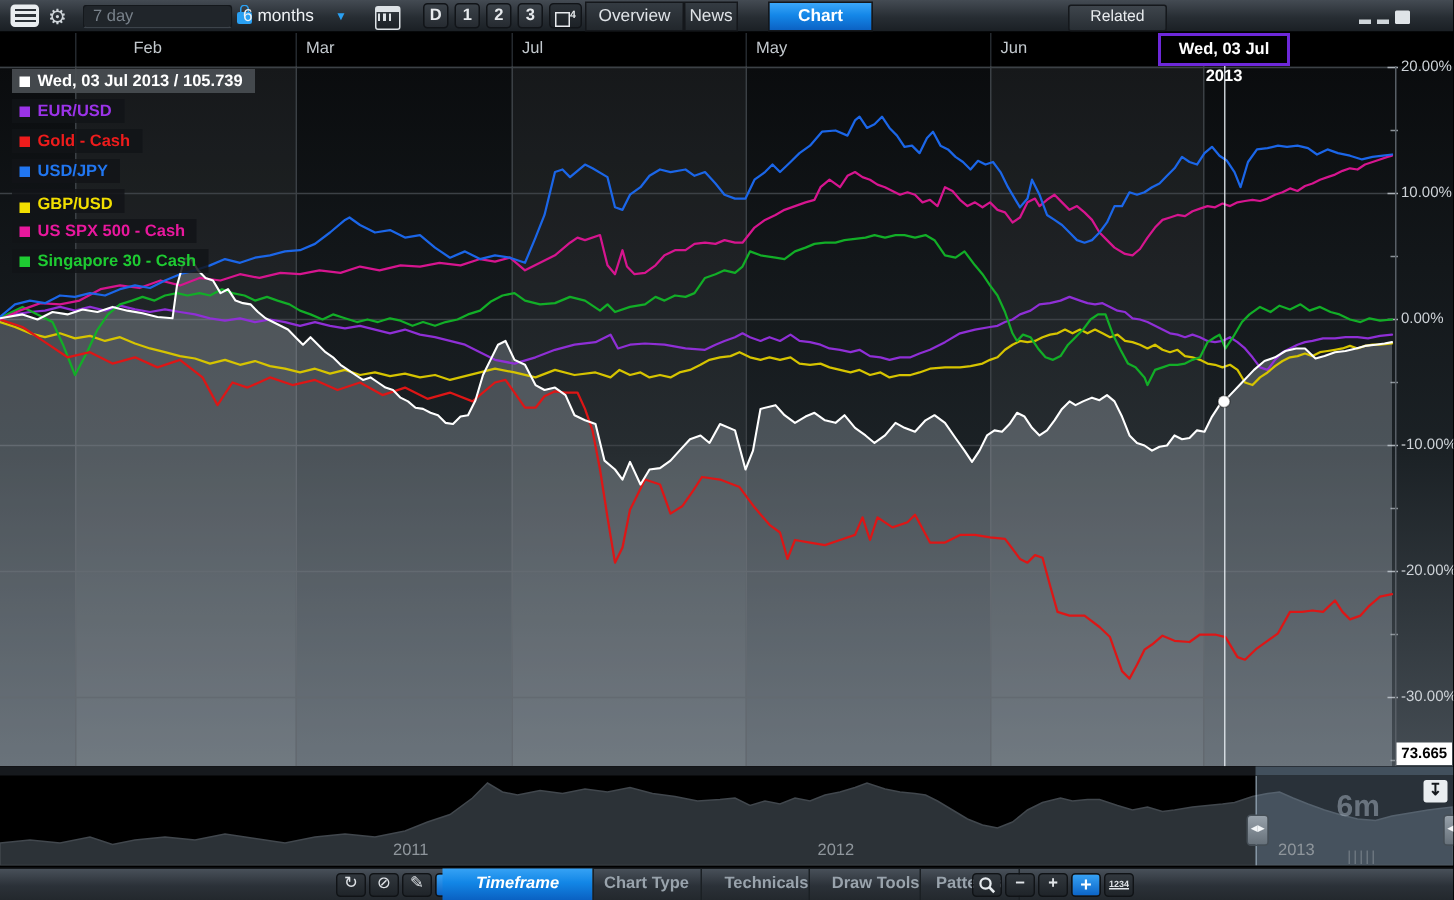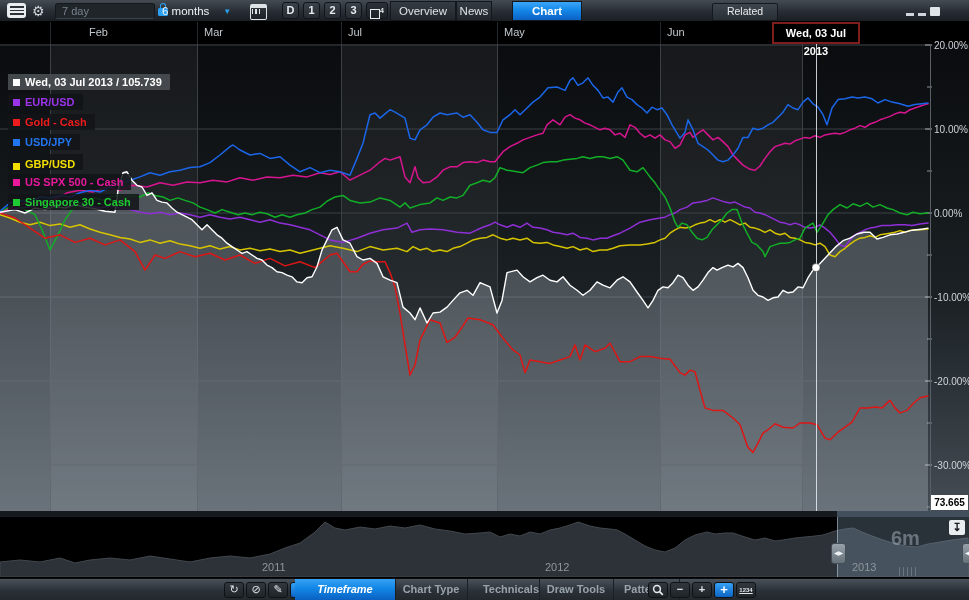--- a/index.html
+++ b/index.html
@@ -37,29 +37,29 @@
   .toptab.active{background:linear-gradient(#3ba7f9 0%,#1487e8 45%,#0b62c4);color:#fff;font-weight:bold;}
   #related{position:absolute;left:712px;top:3px;width:64px;height:16px;background:linear-gradient(#3e454c,#282e34);
       border:1px solid #15181c;border-radius:2px;color:#e8ebee;font-size:10.5px;text-align:center;line-height:15px;cursor:pointer;}
   .winctl{position:absolute;top:6px;cursor:pointer;}
   .dash{width:8px;height:3px;background:#cfd5da;margin-top:7px;}
   .fsq{width:10px;height:9px;background:#dfe4e8;border-radius:1px;margin-top:1px;}
   
   #monthsbar{position:absolute;top:22px;left:0;width:969px;height:22px;background:#000;}
   .mlabel{position:absolute;top:4px;font-size:11px;color:#c3c9ce;}
   .msep{position:absolute;top:0;width:1px;height:22px;background:#24292e;}
-  #cross-tooltip{position:absolute;top:0;width:84px;height:18px;background:#000;border:2px solid #7f1d1d;
+  #cross-tooltip{position:absolute;top:0;width:84px;height:18px;background:#000;border:2px solid #6d28d9;
       color:#fff;font-weight:bold;font-size:11px;line-height:18px;text-align:center;z-index:40;}
   
   #chart{position:absolute;top:44px;left:0;width:969px;height:467px;}
   .ylab{position:absolute;left:934px;transform:translateY(-50%);font-size:10px;color:#ced3d8;}
   #lastval{position:absolute;left:931px;top:451px;width:37px;height:15px;background:#fff;color:#000;
       font-size:10px;font-weight:bold;line-height:15px;text-align:center;}
   .lgd{position:absolute;left:8px;height:16px;display:flex;align-items:center;gap:5px;
-      padding:0 8px 0 5px;font-size:11px;font-weight:bold;background:rgba(18,20,23,.85);white-space:nowrap;cursor:pointer;margin-top:28px;}
+      padding:0 8px 0 5px;font-size:11px;font-weight:bold;background:rgba(18,20,23,.85);white-space:nowrap;cursor:pointer;}
   .lgd.hl{background:rgba(73,77,81,.92);}
   .lgd .sq{width:7px;height:7px;flex:none;}
   
   #navigator{position:absolute;top:511px;left:0;width:969px;height:67px;background:#000;}
   #navstrip{position:absolute;top:0;left:0;width:969px;height:6px;background:#16191d;}
   #navthumb{position:absolute;top:0;height:6px;background:#42505d;cursor:pointer;}
   .yr{position:absolute;top:50px;font-size:11px;color:#8f969c;}
   #sixm{position:absolute;left:891px;top:16px;font-size:20px;font-weight:bold;color:rgba(185,198,210,.45);}
   .navhandle{position:absolute;top:32px;width:13px;height:19px;background:linear-gradient(#97a1aa,#67717a);
       border:1px solid #454e56;border-radius:3px;color:#f2f5f7;font-size:6px;line-height:18px;
@@ -240,21 +240,21 @@
     </div>
 
   <div id="bottombar">
     <div class="bbtn" style="left:224px;">↻</div>
     <div class="bbtn" style="left:246px;">⊘</div>
     <div class="bbtn" style="left:268px;">✎</div>
     <div class="bbtn blue" style="left:290px;">⇅</div>
     <div class="btab active" style="left:295px;width:100px;">Timeframe</div>
     <div class="btab" style="left:395px;width:72px;">Chart Type</div>
     <div class="btab" style="left:467px;width:72px;text-align:right;">Technicals</div>
-    <div class="btab" style="left:539px;width:74px;">Draw Tools</div>
+    <div class="btab" style="left:539px;width:74px;text-align:right;">Draw Tools</div>
     <div class="btab" style="left:613px;width:66px;">Patterns</div>
     <div class="bbtn" style="left: 648px;">
       <svg width="12" height="12" viewBox="0 0 12 12" style="margin-top:1px;">
           <circle cx="5" cy="5" r="3.4" fill="none" stroke="#e6eaee" stroke-width="1.5"></circle>
           <line x1="7.6" y1="7.6" x2="10.8" y2="10.8" stroke="#e6eaee" stroke-width="1.8"></line>
         </svg>
     </div>
     <div class="bbtn" style="left: 670px; font-weight: bold;">−</div>
     <div class="bbtn" style="left: 692px; font-weight: bold;">+</div>
     <div class="bbtn blue" style="left: 714px; font-size: 13px; font-weight: bold;">+</div>

